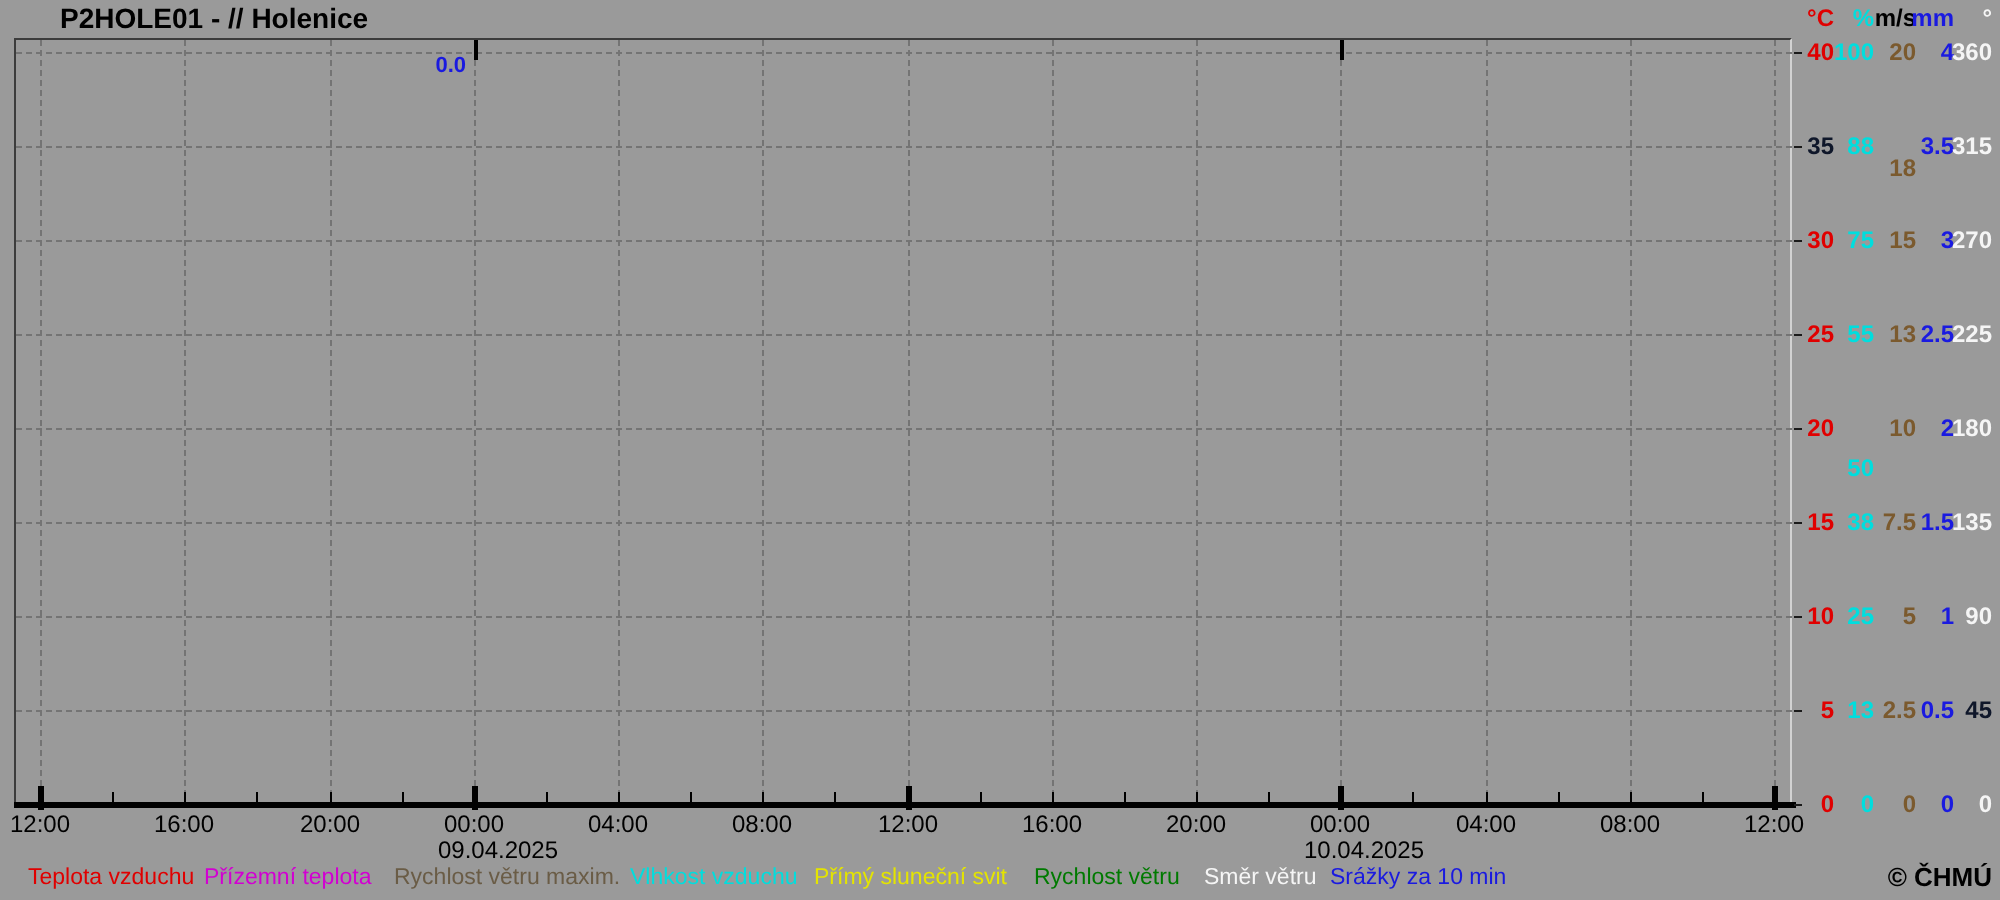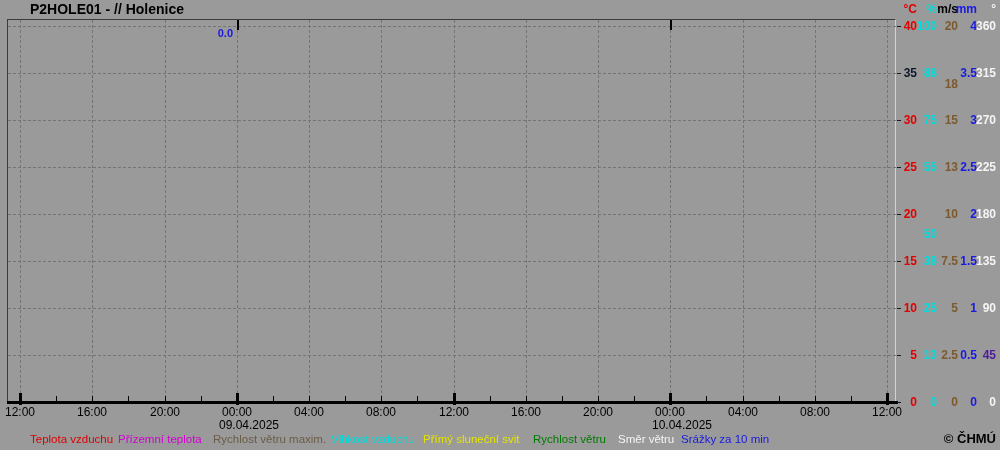--- a/index.html
+++ b/index.html
@@ -42,21 +42,21 @@
   }
   .date-label{
     position:absolute;top:418px;width:80px;text-align:center;
     font-size:12px;color:#000;white-space:nowrap;
   }
   .axis-cell{
     position:absolute;width:36px;text-align:right;
     font-size:12px;font-weight:bold;white-space:nowrap;
   }
   .legend-item{
-    position:absolute;top:433px;font-size:11.5px;white-space:nowrap;margin-left:16px;
+    position:absolute;top:433px;font-size:11.5px;white-space:nowrap;
   }
   .annotation{
     position:absolute;left:209px;top:27px;width:24px;text-align:right;
     font-size:11px;font-weight:bold;
   }
   .copyright{
     position:absolute;right:4px;top:431px;
     font-size:13px;font-weight:bold;color:#000;white-space:nowrap;
   }
 </style>
@@ -168,21 +168,21 @@
       <div class="axis-cell" style="left: 960px; top: 254px; color: rgb(245, 245, 245);">135</div>
       <div class="axis-cell" style="left: 881px; top: 301px; color: rgb(224, 0, 0);">10</div>
       <div class="axis-cell" style="left: 901px; top: 301px; color: rgb(0, 222, 222);">25</div>
       <div class="axis-cell" style="left: 922px; top: 301px; color: rgb(123, 90, 46);">5</div>
       <div class="axis-cell" style="left: 941px; top: 301px; color: rgb(26, 26, 224);">1</div>
       <div class="axis-cell" style="left: 960px; top: 301px; color: rgb(245, 245, 245);">90</div>
       <div class="axis-cell" style="left: 881px; top: 348px; color: rgb(224, 0, 0);">5</div>
       <div class="axis-cell" style="left: 901px; top: 348px; color: rgb(0, 222, 222);">13</div>
       <div class="axis-cell" style="left: 922px; top: 348px; color: rgb(123, 90, 46);">2.5</div>
       <div class="axis-cell" style="left: 941px; top: 348px; color: rgb(26, 26, 224);">0.5</div>
-      <div class="axis-cell" style="left: 960px; top: 348px; color: #4c1d95;">45</div>
+      <div class="axis-cell" style="left: 960px; top: 348px; color: #0f172a;">45</div>
       <div class="axis-cell" style="left: 881px; top: 395px; color: rgb(224, 0, 0);">0</div>
       <div class="axis-cell" style="left: 901px; top: 395px; color: rgb(0, 222, 222);">0</div>
       <div class="axis-cell" style="left: 922px; top: 395px; color: rgb(123, 90, 46);">0</div>
       <div class="axis-cell" style="left: 941px; top: 395px; color: rgb(26, 26, 224);">0</div>
       <div class="axis-cell" style="left: 960px; top: 395px; color: rgb(245, 245, 245);">0</div>
     </div>
   <div id="x-axis-labels">
       <div class="x-label" style="left: -2px;">12:00</div>
       <div class="x-label" style="left: 70px;">16:00</div>
       <div class="x-label" style="left: 143px;">20:00</div>

